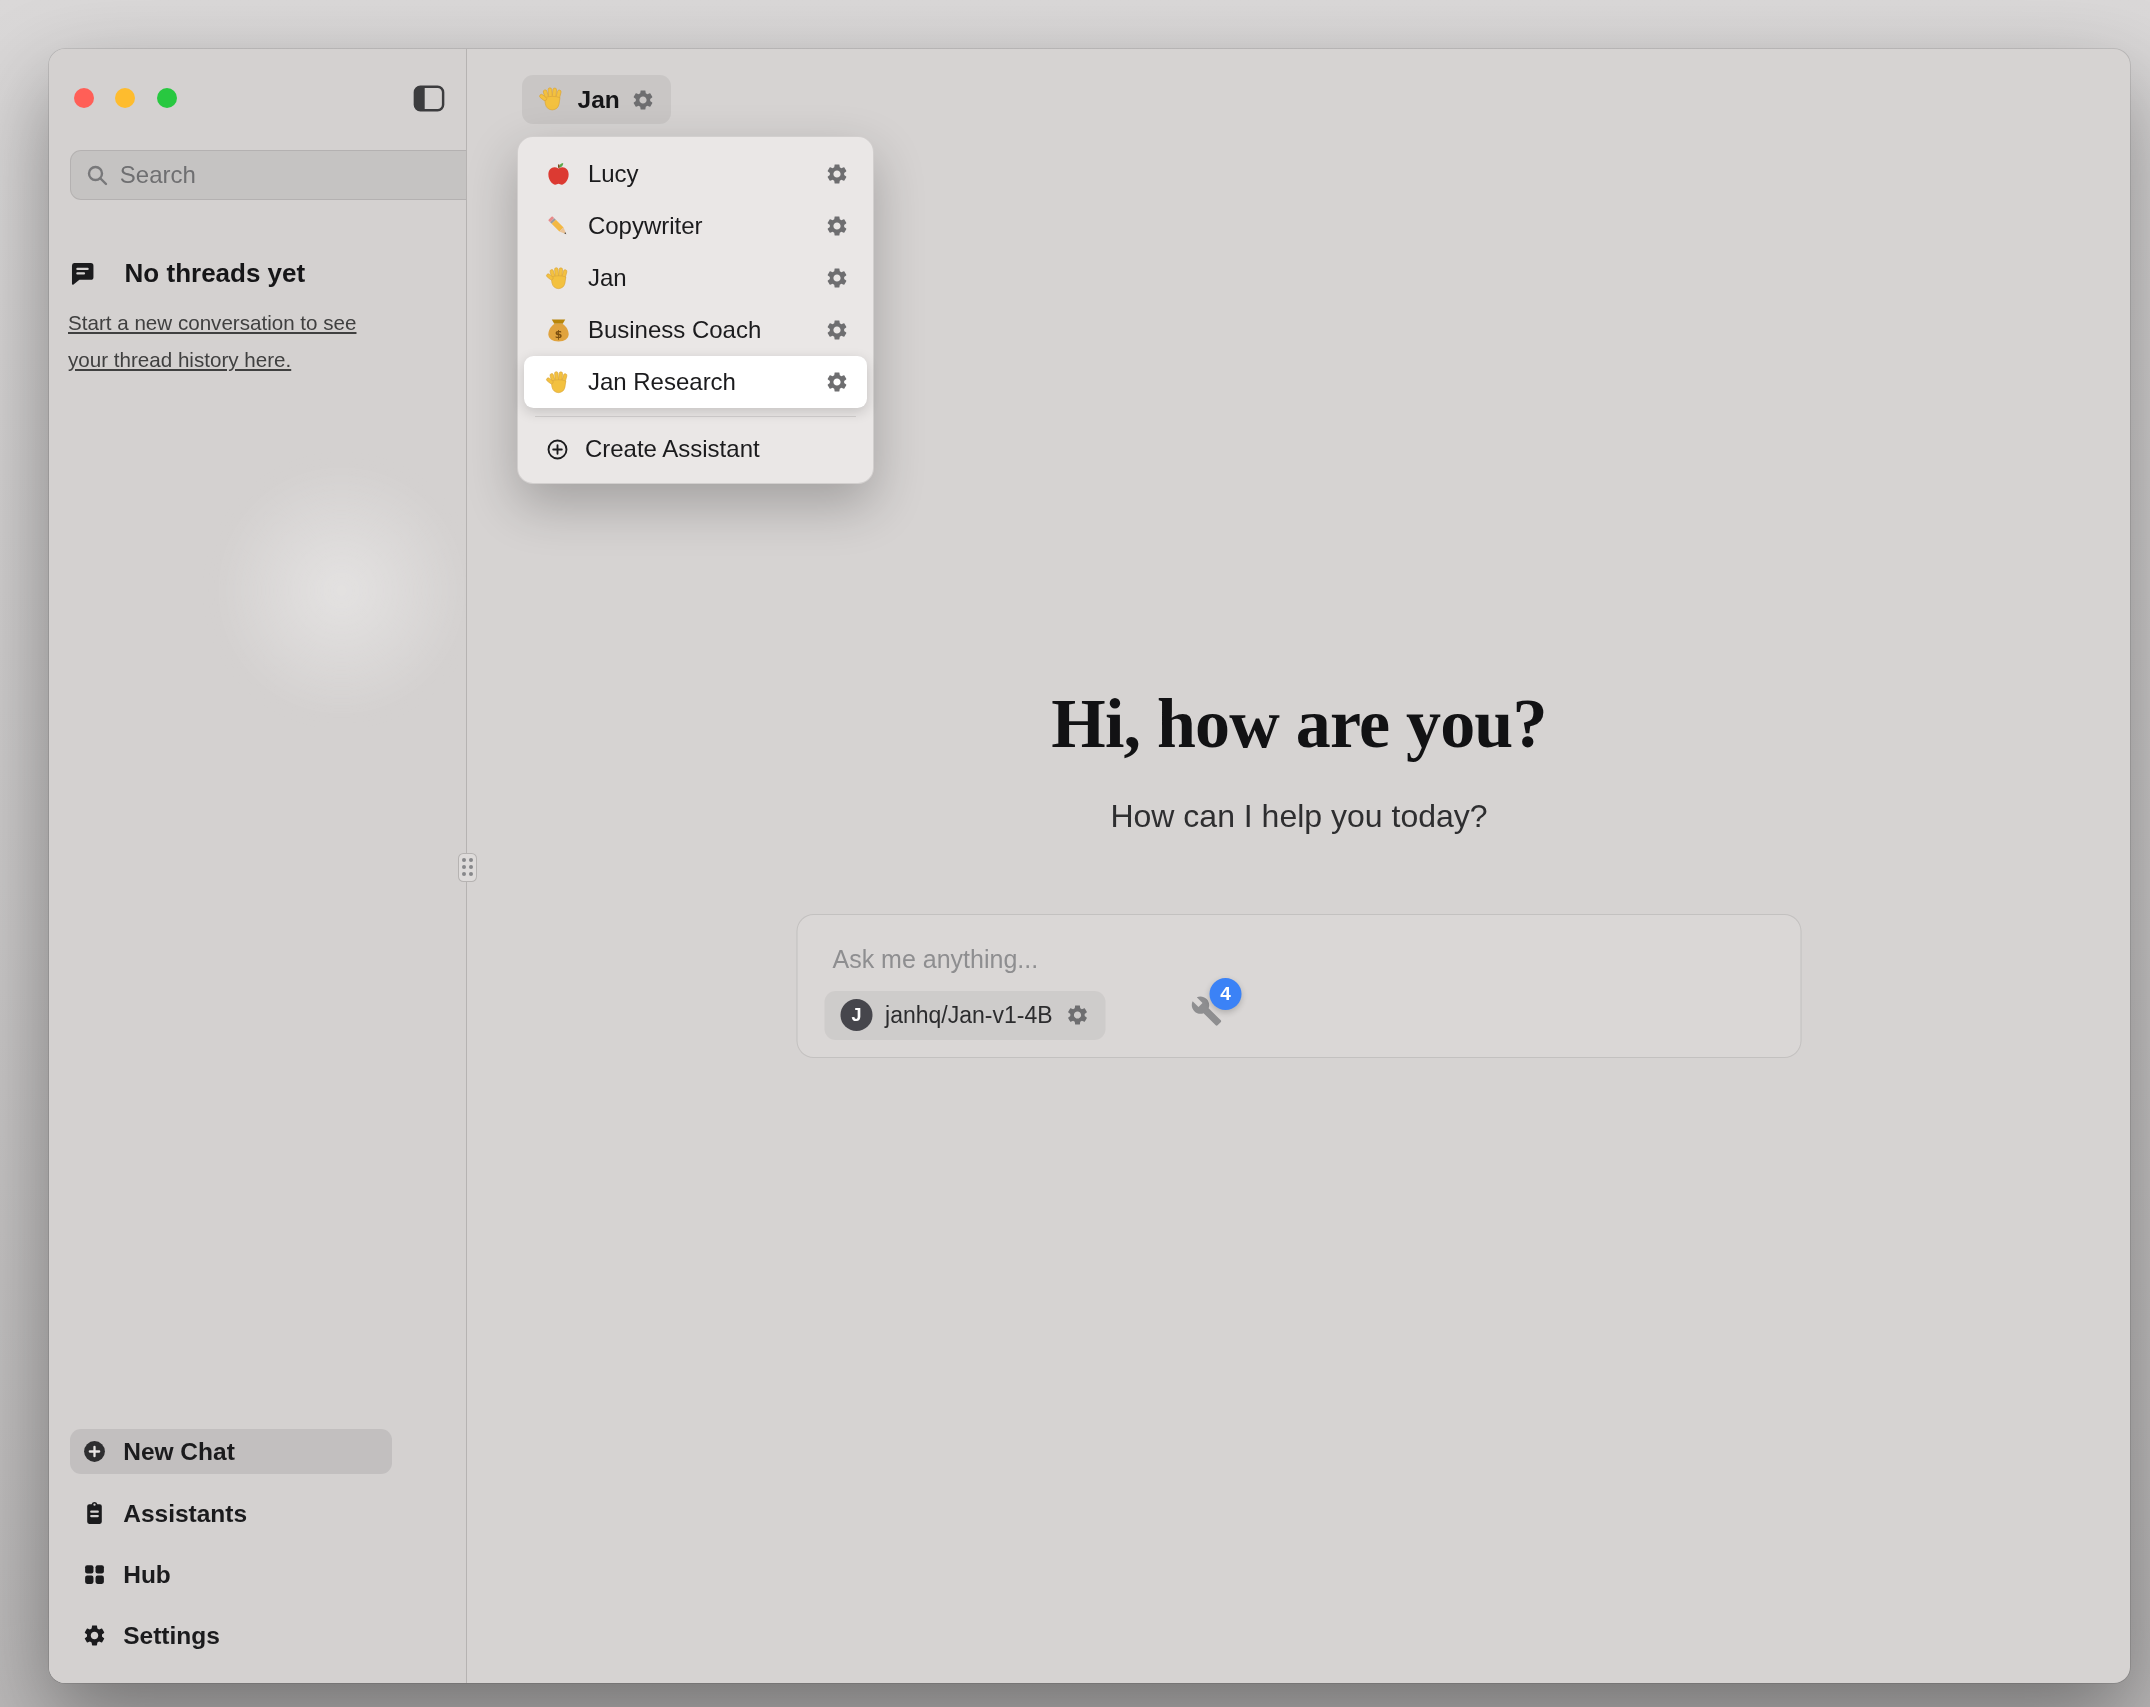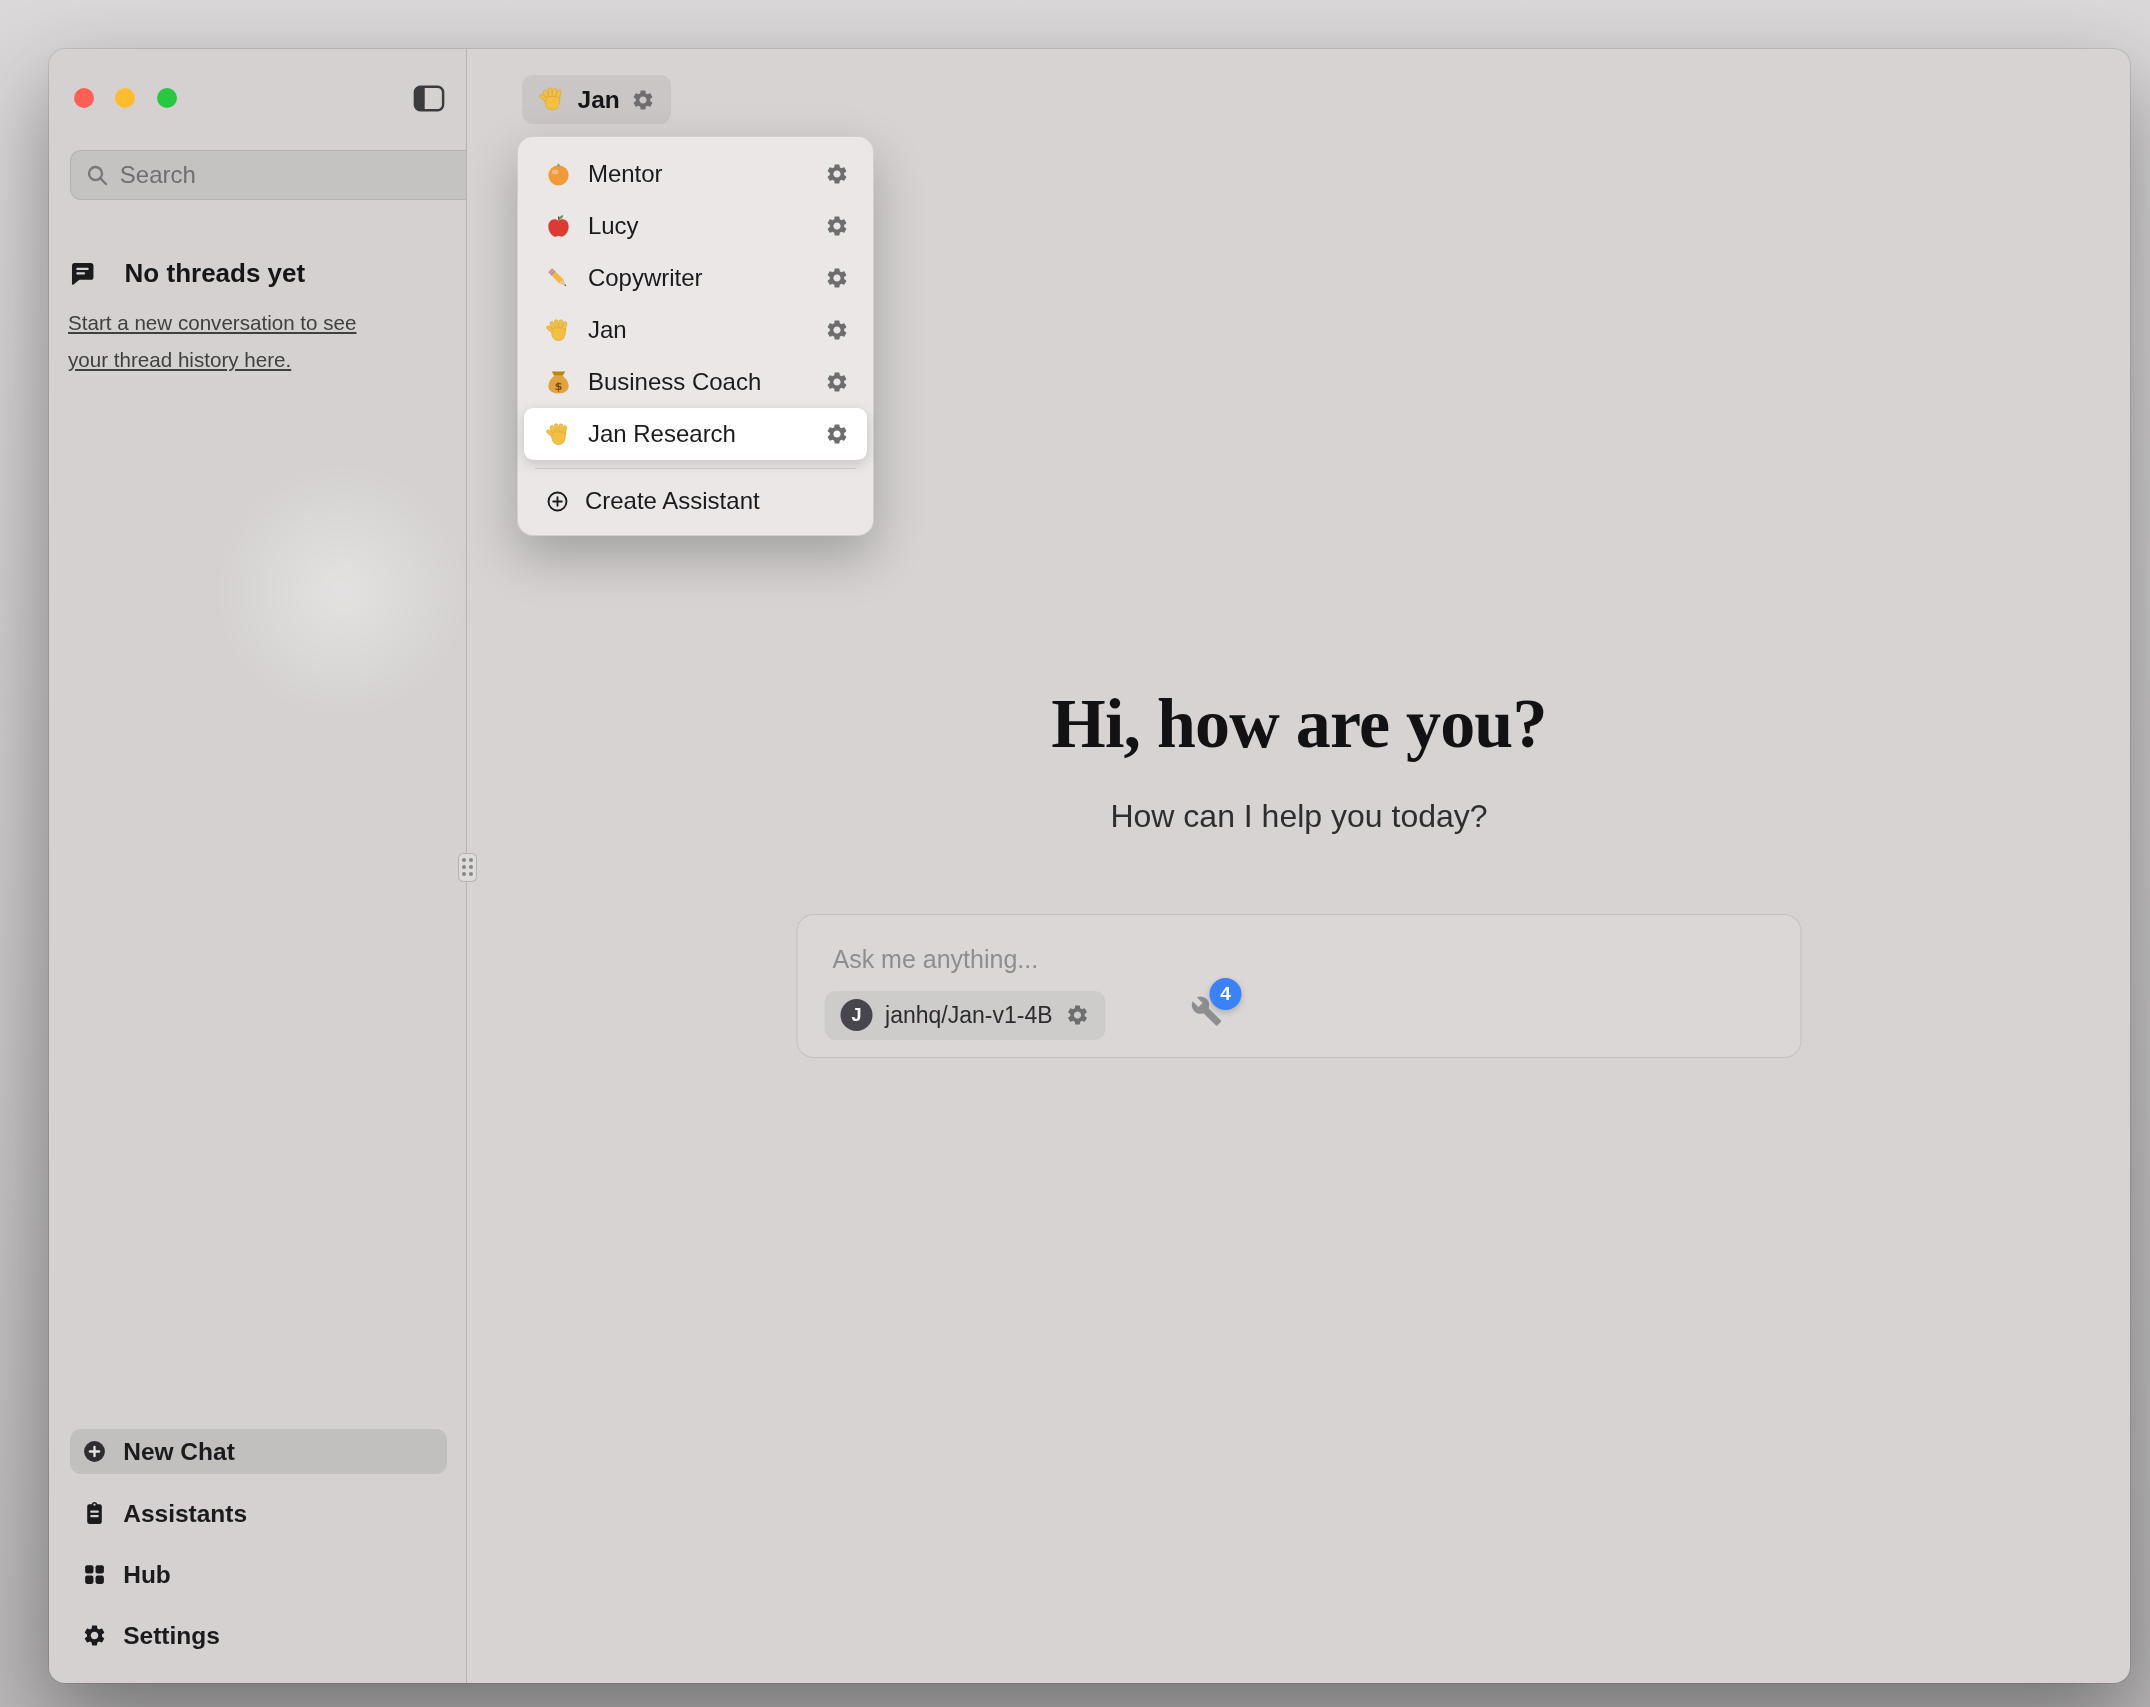--- a/index.html
+++ b/index.html
@@ -54,21 +54,21 @@
     position:absolute; left:19px; top:255px; width:356px;
     font-size:20.6px; line-height:37px; color:#404040;text-decoration:underline;
   }
   .sidebar-blob {
     position:absolute; left:162px; top:411px; width:261px; height:261px; border-radius:50%;
     background:radial-gradient(circle, rgba(255,255,255,0.38), rgba(255,255,255,0) 70%);
     filter:blur(9.5px);
   }
 
   .nav-item {
-    position:absolute; left:20.6px; width:377px; height:45px;
+    position:absolute; left:20.6px; width:322px; height:45px;
     display:flex; align-items:center; gap:16px; padding:0 12.6px;
     border-radius:11px; font-size:24.5px; font-weight:bold; color:#1b1b1d; cursor:pointer;
   }
   .nav-item.active { background:#c2bfbf; }
   .nav-item svg { width:25px; height:25px; flex:0 0 auto; }
   .nav-0 { top:1380px; } .nav-1 { top:1442px; } .nav-2 { top:1503px; } .nav-3 { top:1564px; }
 
   .grip {
     position:absolute; left:409px; top:804px; width:19px; height:28.5px; z-index:6;
     background:#dedbda; border:0.8px solid rgba(0,0,0,0.18); border-radius:5.5px;
@@ -256,31 +256,20 @@
           <use href="#sym-hand"></use>
         </svg>
       <span class="label">Jan</span>
       <svg class="icon-gear" viewBox="0 0 30 30" width="24" height="24">
           <use href="#sym-gear"></use>
         </svg>
     </div>
 
     <div class="assistant-menu">
 
-      <div class="menu-item">
-        <svg class="emoji" viewBox="0 0 32 32">
-          <circle cx="16" cy="17" r="12" fill="#F09A38"></circle>
-          <ellipse cx="12" cy="13" rx="4" ry="3" fill="rgba(255,255,255,0.35)"></ellipse>
-          <rect x="14.8" y="3.2" width="2.4" height="4" rx="1.2" fill="#7BA05B"></rect>
-        </svg>
-        <span class="menu-label">Mentor</span>
-        <svg class="icon-gear" viewBox="0 0 30 30" width="24" height="24">
-            <use href="#sym-gear"></use>
-          </svg>
-      </div>
 
       <div class="menu-item">
         <svg class="emoji" viewBox="0 0 32 32">
           <path d="M16 9 C10 5 4 9 4 16 c0 7 5 12 8 12 c2 0 2.5 -1 4 -1 s2 1 4 1 c3 0 8 -5 8 -12 c0 -7 -6 -11 -12 -7z" fill="#DC3A32"></path>
           <path d="M16.5 8 c0 -3 2 -5 5 -5.5 c0.2 3 -2 5.5 -5 5.5z" fill="#5CA94C"></path>
           <rect x="15.4" y="3.8" width="1.8" height="4.6" rx="0.9" fill="#7A4A21"></rect>
         </svg>
         <span class="menu-label">Lucy</span>
         <svg class="icon-gear" viewBox="0 0 30 30" width="24" height="24">
             <use href="#sym-gear"></use>

